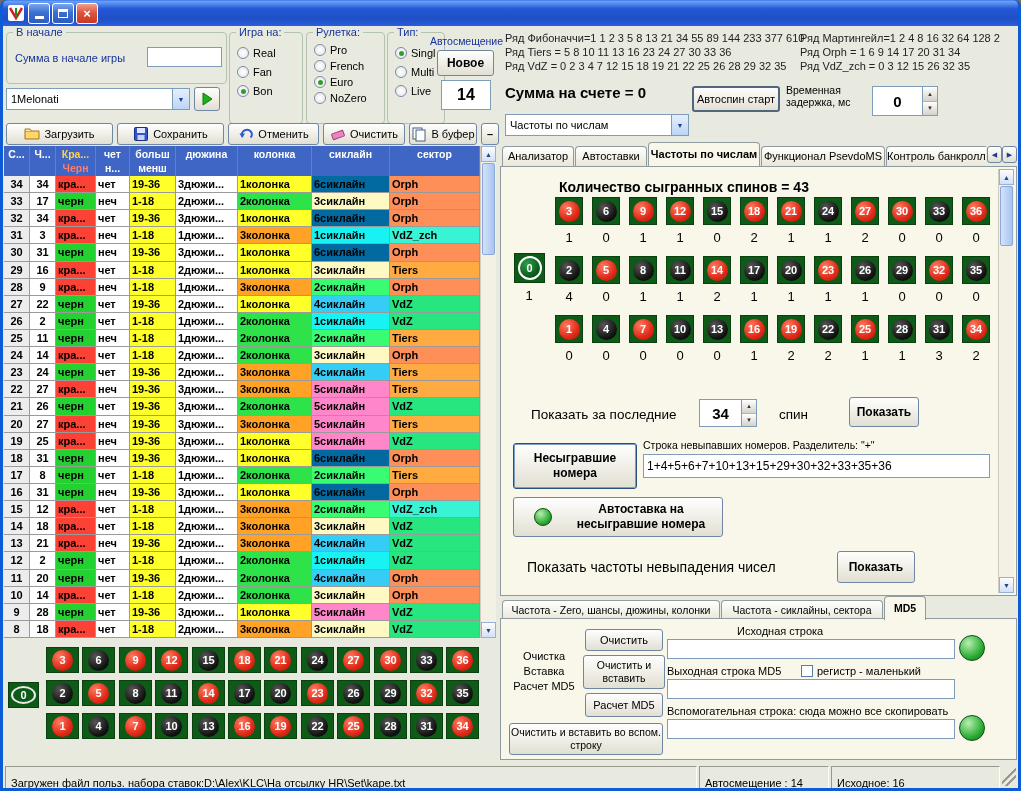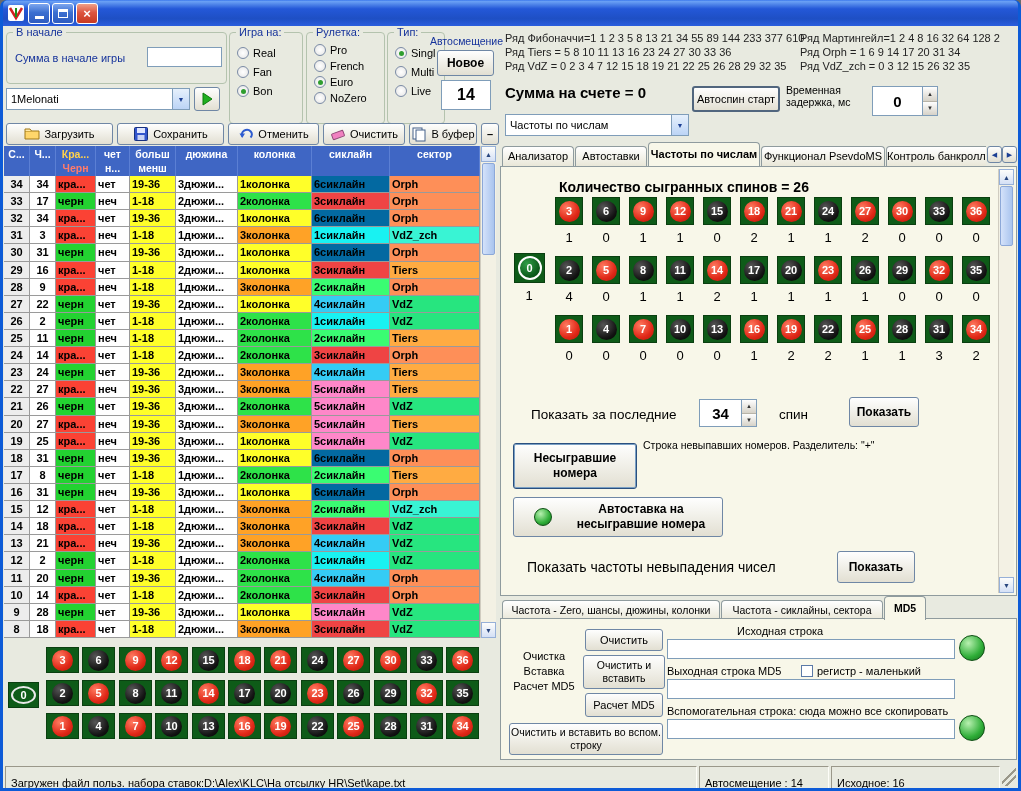--- a/index.html
+++ b/index.html
@@ -71,21 +71,21 @@
 .th1.hd-kra{color:#ffd24a}
 .th2.hd-chern{color:#ff7b6b}
 [data-name="table-body"]{position:absolute;left:0;top:30px;width:476px;height:462px;display:flex;flex-direction:column}
 .trow{flex:1;display:flex}
 .td{display:flex;align-items:center;font-size:11px;font-weight:bold;padding-left:2px;border-right:1px solid #9a9a9a;border-bottom:1px solid #9a9a9a;background:#fff;overflow:hidden;white-space:nowrap}
 .td.c-idx{background:#ededed;justify-content:center;padding:0}
 .td.c-num{justify-content:center;padding:0}
 .td.cr{background:#fb4234}.td.cg{background:#23d231}
 .td.half{background:#ffff29}
 .td.k1{background:#ffff29}.td.k2{background:#2ee249}.td.k3{background:#ffa226}
-.td.x1{background:#19f2f2}.td.x2{background:#3afc72}.td.x3{background:#ef4444}
+.td.x1{background:#19f2f2}.td.x2{background:#3afc72}.td.x3{background:#fef9c3}
 .td.x4{background:#35ccf5}.td.x5{background:#ff87c9}.td.x6{background:#0369a1}
 .td.sec-orph{background:#fe8f58}.td.sec-tiers{background:#ffab42}
 .td.sec-vdz{background:#27e57f}.td.sec-vdzzch{background:#39f4d4}
 [data-name="table-scrollbar"]{position:absolute;right:0;top:0;width:16px;height:492px}
 
 [data-name="board"]{left:1px;top:618px;width:492px;height:116px}
 .tile{position:absolute;background:#0e5b18;border:1px solid #0a3f10;display:flex;align-items:center;justify-content:center}
 .ball{width:21px;height:21px;border-radius:50%;color:#fff;font-size:11px;font-weight:bold;display:flex;align-items:center;justify-content:center}
 .ball.red{background:radial-gradient(circle at 35% 30%,#ff7a60,#e02818 60%,#b01608)}
 .ball.black{background:radial-gradient(circle at 35% 30%,#565656,#131313 65%,#000)}
@@ -784,21 +784,21 @@
         <div class="tab" data-name="tab-Анализатор" style="width: 72px;">Анализатор</div>
         <div class="tab" data-name="tab-Автоставки" style="width: 72px;">Автоставки</div>
         <div class="tab active" data-name="tab-Частоты по числам" style="width: 112px;">Частоты по числам</div>
         <div class="tab" data-name="tab-Функционал PsevdoMS" style="width: 124px;">Функционал PsevdoMS</div>
         <div class="tab" data-name="tab-Контроль банкролла" style="width: 104px;">Контроль банкролла</div>
       </div>
     <div class="btn" data-name="tab-scroll-left">◀</div>
     <div class="btn" data-name="tab-scroll-right">▶</div>
 
     <div class="panel" data-name="main-panel">
-      <span data-name="freq-title">Количество сыгранных спинов = 26</span>
+      <span data-name="freq-title">Количество сыгранных спинов = 43</span>
       <div data-name="freq-grid">
           <div class="tile" data-name="number-tile-3" style="left: 54px; top: 30px; width: 28px; height: 28px;">
             <div class="ball red" data-name="number-ball">3</div>
           </div>
           <div class="count" data-name="count-label" style="left: 49px; top: 63px; width: 38px;">1</div>
           <div class="tile" data-name="number-tile-6" style="left: 91px; top: 30px; width: 28px; height: 28px;">
             <div class="ball black" data-name="number-ball">6</div>
           </div>
           <div class="count" data-name="count-label" style="left: 86px; top: 63px; width: 38px;">0</div>
           <div class="tile" data-name="number-tile-9" style="left: 128px; top: 30px; width: 28px; height: 28px;">
@@ -952,20 +952,21 @@
         <span class="val" data-name="last-spin-value">34</span>
         <span class="arrows">
             <span class="sa" data-name="spin-up-icon">▲</span>
             <span class="sa" data-name="spin-down-icon">▼</span>
           </span>
       </div>
       <span data-name="spin-unit-label">спин</span>
       <div class="btn" data-name="show-frequencies-button">Показать</div>
       <div class="btn" data-name="missed-numbers-button">Несыгравшие номера</div>
       <span data-name="missed-label">Строка невыпавших номеров. Разделитель: "+"</span>
+      <input class="tin" data-name="missed-input" value="1+4+5+6+7+10+13+15+29+30+32+33+35+36" style="">
       <div class="btn" data-name="autobet-missed-button">
         <span class="sphere" data-name="green-indicator-icon"></span>
         <span data-name="autobet-missed-label">Автоставка на несыгравшие номера</span>
       </div>
       <span data-name="freq-missed-label">Показать частоты невыпадения чисел</span>
       <div class="btn" data-name="show-missed-freq-button">Показать</div>
     </div>
 
     <div class="tabstrip" data-name="bottom-tabs">
         <div class="tab" data-name="tab-Частота - Zero, шансы, дюжины, колонки" style="width: 218px;">Частота - Zero, шансы, дюжины, колонки</div>

